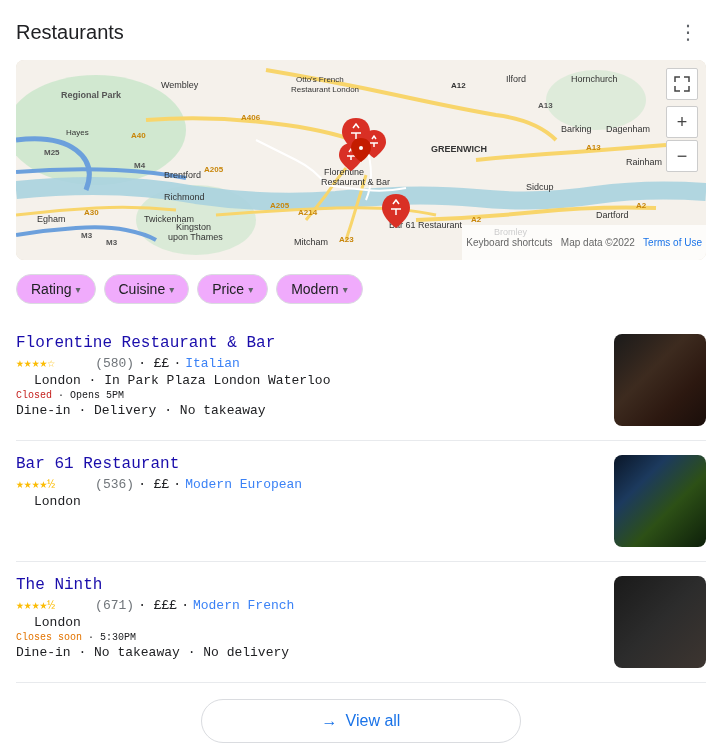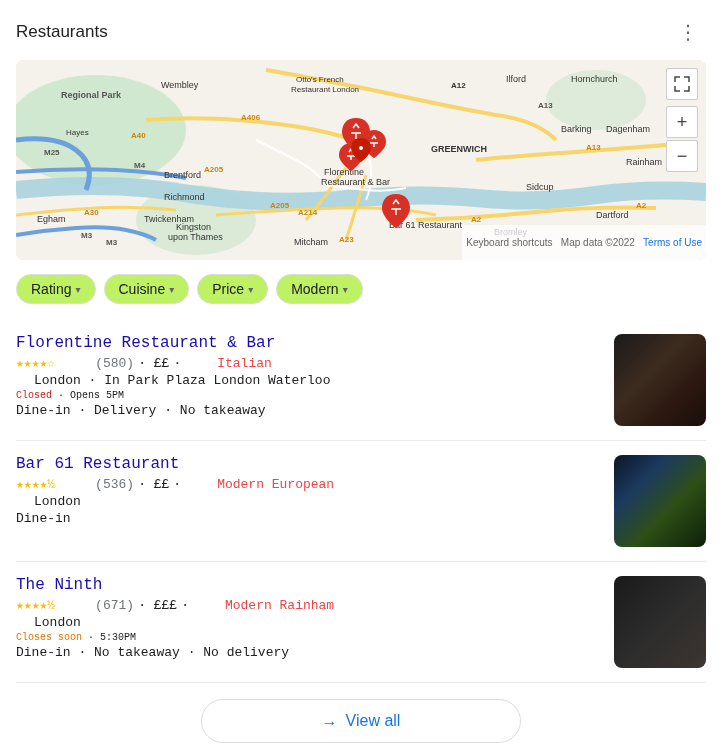--- a/index.html
+++ b/index.html
@@ -16,21 +16,21 @@
     }
 
     
     .header {
       display: flex;
       align-items: center;
       justify-content: space-between;
       margin-bottom: 12px;
     }
     .header-title {
-      font-size: 17px;
+      font-size: 20px;
       font-weight: 400;
       color: #202124;
     }
     .header-dots {
       font-size: 20px;
       color: #5f6368;
       cursor: pointer;
       padding: 4px 8px;
     }
 
@@ -103,21 +103,21 @@
     }
     .filter-btn {
       display: flex;
       align-items: center;
       gap: 4px;
       border: 1px solid #dadce0;
       border-radius: 20px;
       padding: 6px 14px;
       font-size: 14px;
       color: #202124;
-      background: #bef264;
+      background: #f0abfc;
       cursor: pointer;
     }
     .chevron-icon {
       font-size: 10px;
       color: #5f6368;
     }
 
     
     .restaurant-list { }
     .restaurant-card {
@@ -143,21 +143,21 @@
       align-items: center;
       gap: 4px;
       margin-bottom: 2px;
       flex-wrap: wrap;
     }
     .stars {
       color: #fbbc04;
       font-size: 13px;
     }
     .rating-count { color: #70757a; margin-left: 36px; }
-    .cuisine { color: #ef4444; margin-left: 32px; }
+    .cuisine { color: #3b82f6; }
     .restaurant-location {
       font-size: 13px;
       color: #202124;
       margin-bottom: 2px;
       margin-left: 18px;
     }
     .restaurant-status {
       font-size: 10px;
       margin-bottom: 2px;
     }
@@ -395,35 +395,34 @@
         <div class="restaurant-name">Bar 61 Restaurant</div>
         <div class="restaurant-meta">
           <span class="stars">★★★★½</span>
           <span class="rating-count">(536)</span>
           <span>· ££</span>
           <span>·</span>
           <span class="cuisine">Modern European</span>
         </div>
         <div class="restaurant-location">London</div>
 
-        <div class="restaurant-services">Dine-in</div>
       </div>
       <div class="restaurant-img">
         <div class="img-restaurant-2"></div>
       </div>
     </div>
       <div class="restaurant-card">
       <div class="restaurant-info">
         <div class="restaurant-name">The Ninth</div>
         <div class="restaurant-meta">
           <span class="stars">★★★★½</span>
           <span class="rating-count">(671)</span>
           <span>· £££</span>
           <span>·</span>
-          <span class="cuisine">Modern Rainham</span>
+          <span class="cuisine">Modern French</span>
         </div>
         <div class="restaurant-location">London</div>
         <div class="restaurant-status">
         <span class="status-closes-soon">Closes soon</span>
         <span class="status-hours"> · 5:30PM</span>
       </div>
         <div class="restaurant-services">Dine-in · No takeaway · No delivery</div>
       </div>
       <div class="restaurant-img">
         <div class="img-restaurant-3"></div>

